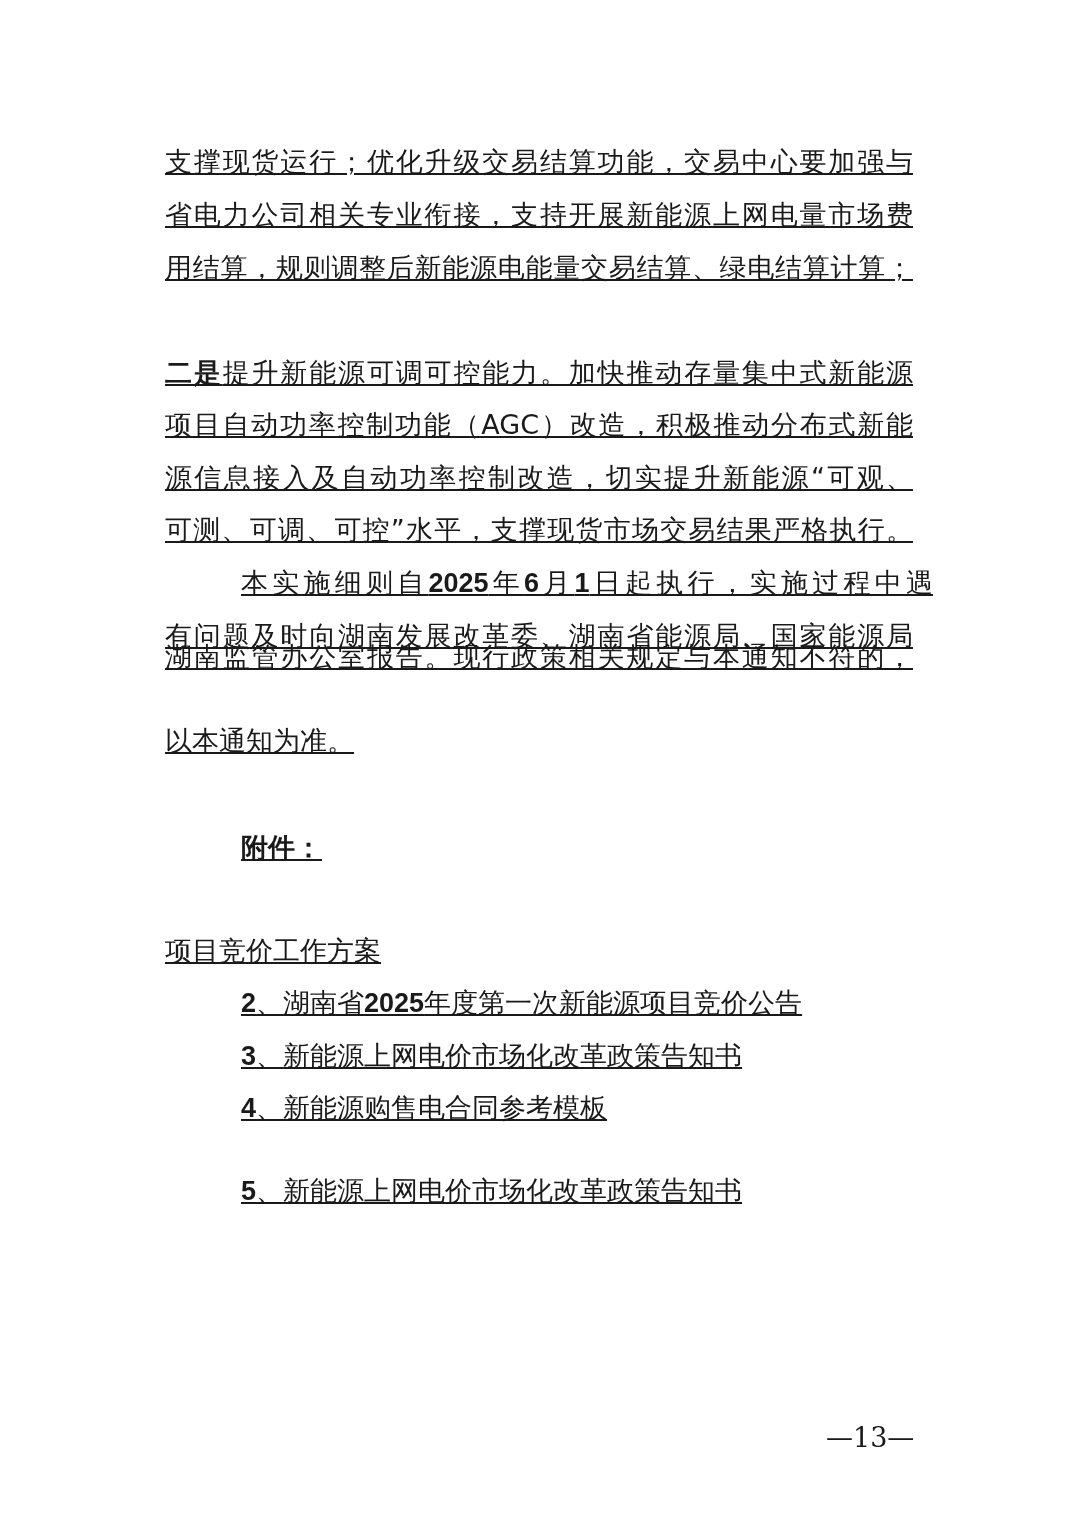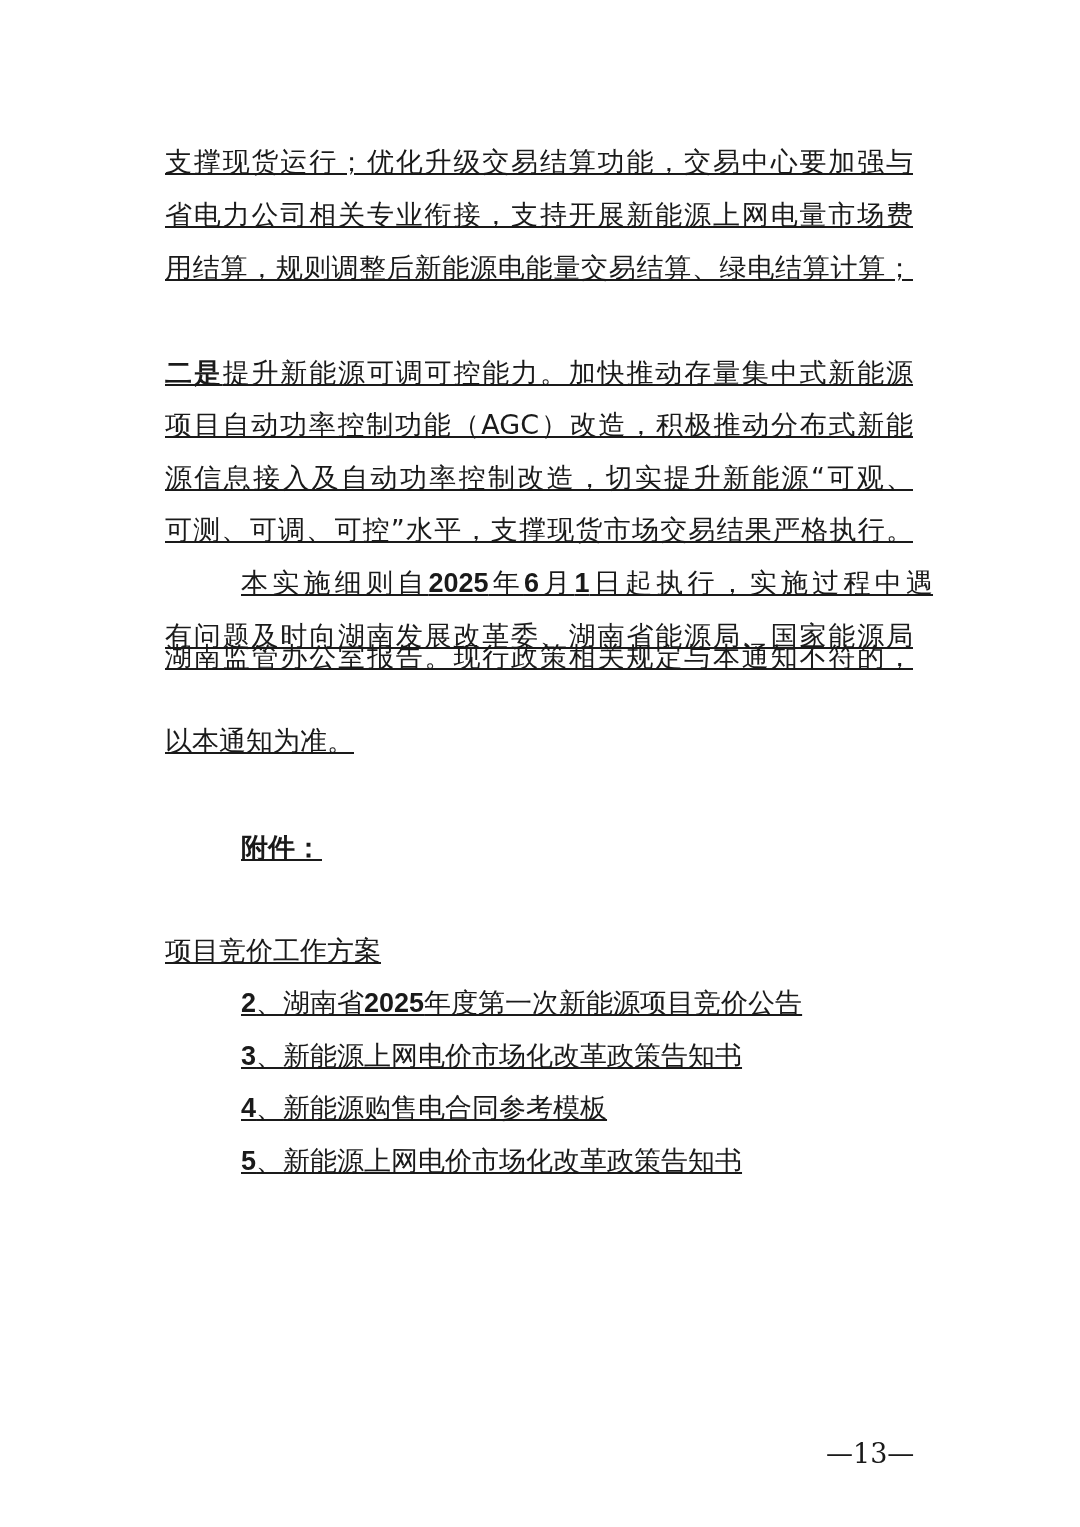--- a/index.html
+++ b/index.html
@@ -52,21 +52,20 @@
   }
   .pagenum {
     position: absolute;
     left: 826px;
     top: 1418px;
     font-family: "DejaVu Serif", "Liberation Serif", serif;
     font-size: 27px;
     line-height: 40px;
     color: #1a1a1a;
     white-space: nowrap;
-    margin-top: 16px;
   }
 </style>
 </head>
 <body>
 
 <div class="page">
 
   <div class="line" style="top:142px">支撑现货运行；优化升级交易结算功能，交易中心要加强与</div>
   <div class="line" style="top:195px">省电力公司相关专业衔接，支持开展新能源上网电量市场费</div>
   <div class="line" style="top:248px">用结算，规则调整后新能源电能量交易结算、绿电结算计算；</div>
@@ -83,16 +82,16 @@
   <div class="line indent short bold" style="top:828px">附件：</div>
 
   <div class="line short" style="top:931px">项目竞价工作方案</div>
 
   <div class="line indent short" style="top:983px"><span class="num">2</span><span>、</span><span>湖南省</span><span class="num">2025</span><span>年度第一次新能源项目竞价公告</span></div>
 
   <div class="line indent short" style="top:1036px"><span class="num">3</span><span>、</span><span>新能源上网电价市场化改革政策告知书</span></div>
 
   <div class="line indent short" style="top:1088px"><span class="num">4</span><span>、</span><span>新能源购售电合同参考模板</span></div>
 
-  <div class="line indent short" style="top:1141px"><span class="num">5</span><span>、</span><span>新能源上网电价市场化改革政策告知书</span></div>
+  <div class="line indent short" style="top:1171px"><span class="num">5</span><span>、</span><span>新能源上网电价市场化改革政策告知书</span></div>
 
   <div class="pagenum">—13—</div>
 </div>
 
 </body></html>

